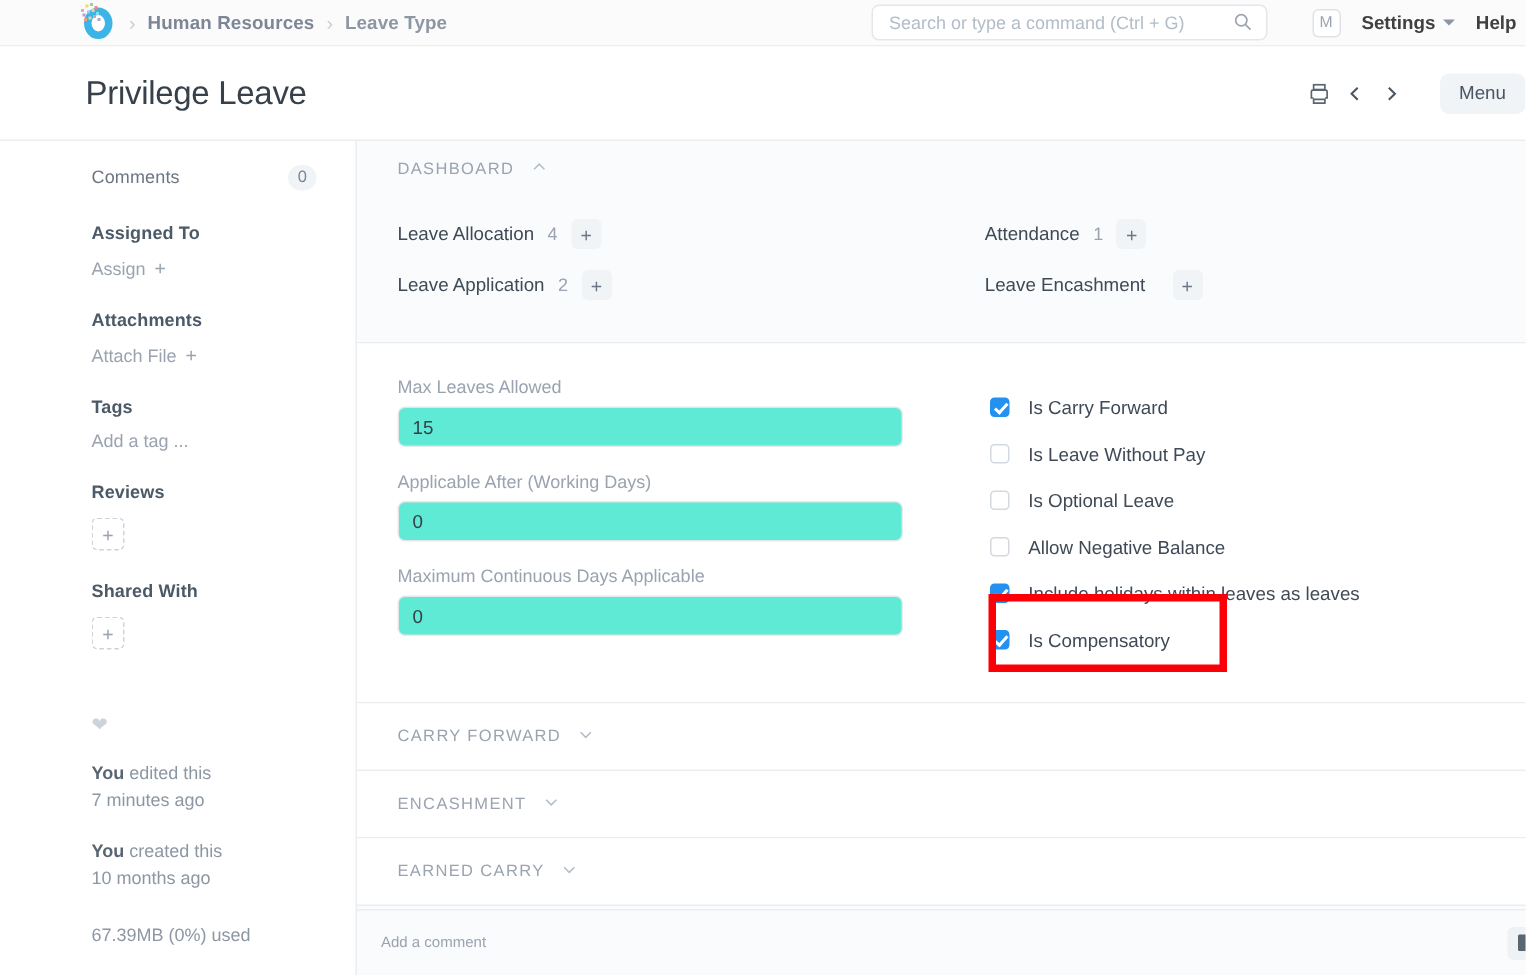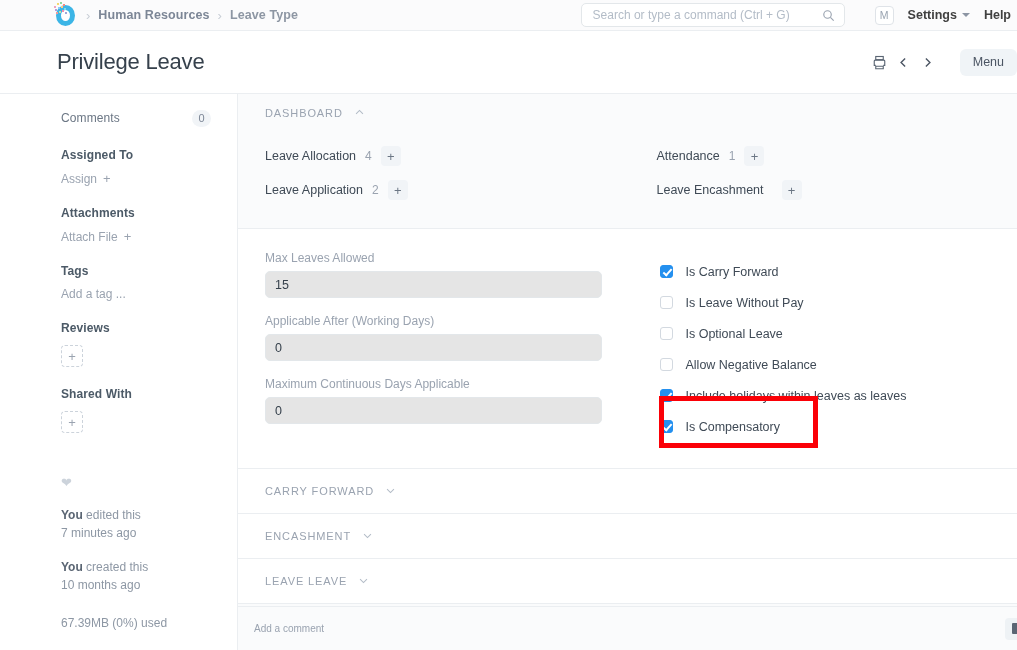--- a/index.html
+++ b/index.html
@@ -154,21 +154,21 @@
   .form-sec {
     background: #fff; border-bottom: 1px solid #ebeef1;
     display: flex; padding: 22px 0 26px 0;
   }
   .form-col-left { width: 50%; padding-left: 27px; padding-right: 28px; }
   .form-col-right { width: 50%; padding-left: 30px; padding-top: 5px; position: relative; }
   .field { margin-bottom: 16px; }
   .field-label { color: #9aa3b0; font-size: 12px; margin-bottom: 6px; }
   .field input {
     width: 100%; height: 27px; border: 1px solid #e3e7ea; border-radius: 5px;
-    background: #e5e5e5; color: #36414c; font-size: 12.5px; padding: 0 9px;
+    background: #5eead4; color: #36414c; font-size: 12.5px; padding: 0 9px;
     outline: none; font-family: "Liberation Sans", sans-serif;
   }
   .cb-row { display: flex; align-items: center; height: 31px; }
   .cb {
     width: 13px; height: 13px; border-radius: 3px; border: 1px solid #d3d9e0;
     background: #fff; flex-shrink: 0; position: relative; cursor: pointer;
   }
   .cb.on { background: #2490ef; border-color: #2490ef; }
   .cb.on::after {
     content: ""; position: absolute; left: 4px; top: 1px;
@@ -428,21 +428,21 @@
           <span class="sec-label">ENCASHMENT</span>
           <span class="chev">
             <svg width="11" height="11" viewBox="0 0 16 16" fill="none" stroke="#b3bcc7" stroke-width="1.5">
                 <polyline points="3,6 8,11 13,6"></polyline>
               </svg>
           </span>
         </div>
       </div>
       <div class="collapsed-sec">
         <div class="sec-head">
-          <span class="sec-label">LEAVE LEAVE</span>
+          <span class="sec-label">EARNED CARRY</span>
           <span class="chev">
             <svg width="11" height="11" viewBox="0 0 16 16" fill="none" stroke="#b3bcc7" stroke-width="1.5">
                 <polyline points="3,6 8,11 13,6"></polyline>
               </svg>
           </span>
         </div>
       </div>
 
       <div class="comment-bar">
         <input type="text" placeholder="Add a comment" style="">

